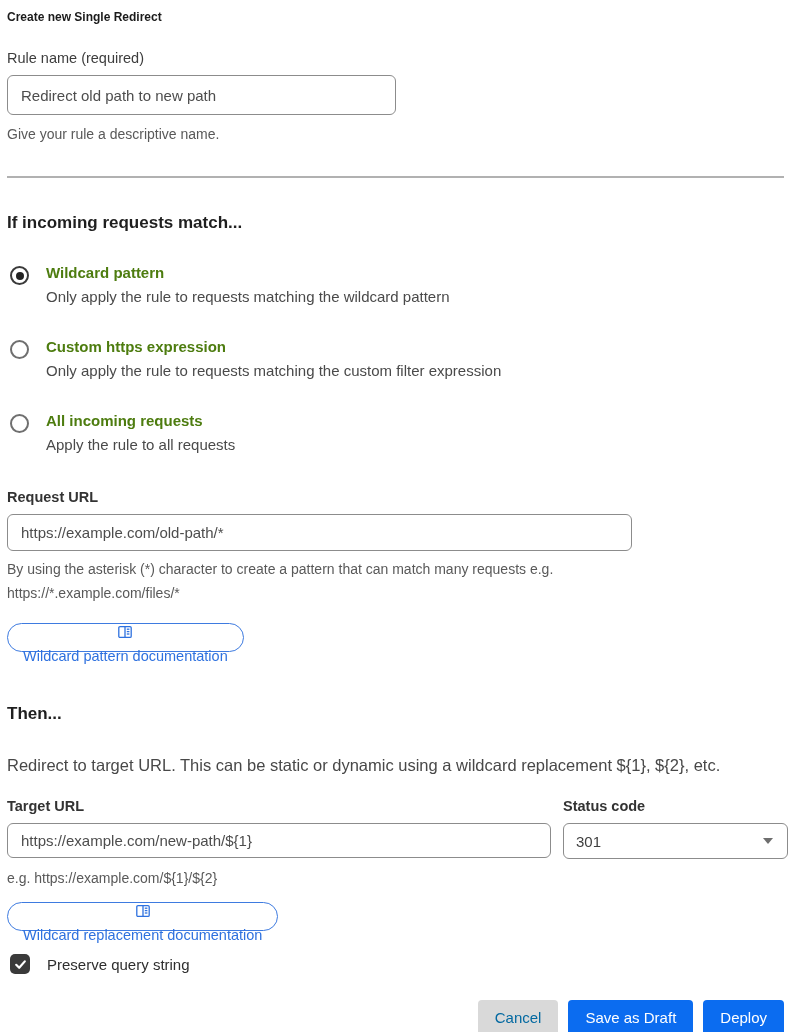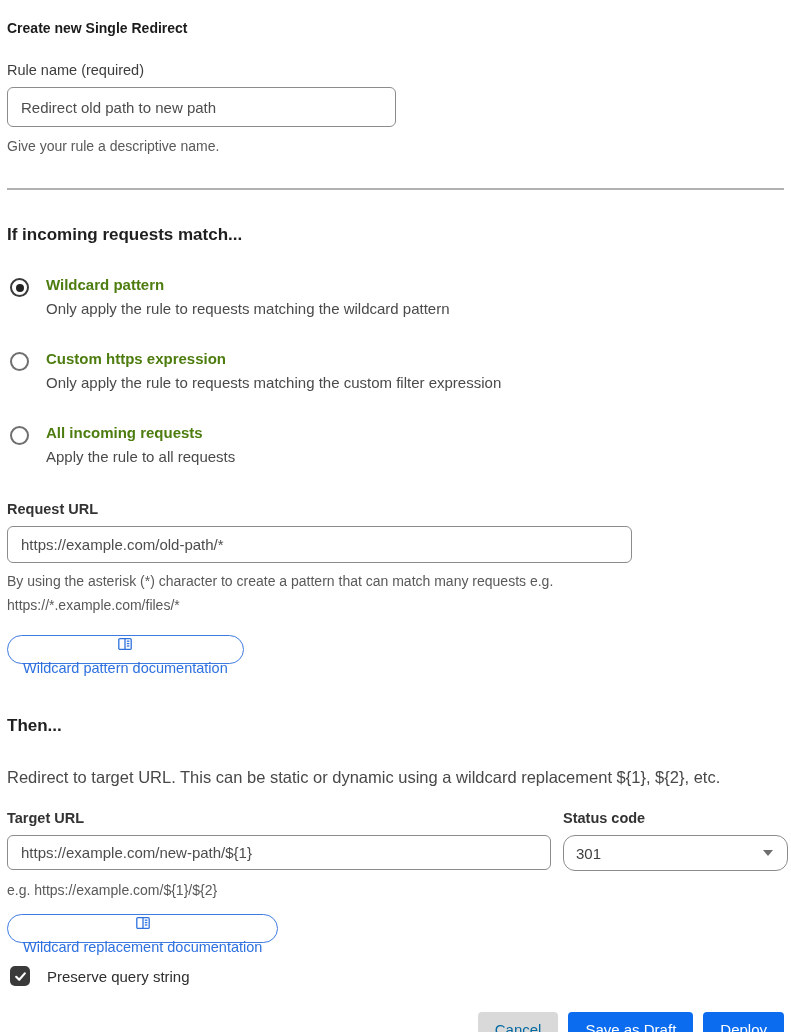--- a/index.html
+++ b/index.html
@@ -4,24 +4,24 @@
 <style>
   * { margin: 0; padding: 0; box-sizing: border-box; }
   html, body { width: 791px; height: 1032px; background: #ffffff; overflow: hidden; }
   body {
     font-family: "Liberation Sans", "DejaVu Sans", sans-serif;
     color: #1f1f1f;
     padding: 8px 7px 0 7px;
   }
 
   .page-title {
-    font-size: 14px;
+    font-size: 12px;
     font-weight: 700;
     color: #1b1b1b;
-    margin-top: 12px;
+    margin-top: 2px;
   }
 
   .field-label {
     font-size: 14.5px;
     color: #3d3d3d;
     margin-top: 26px;
   }
   .field-label.semibold { font-weight: 700; color: #333; }
 
   .text-input {
@@ -131,21 +131,21 @@
   }
   .target-col { width: 544px; }
   .status-col { width: 225px; }
   .target-row .field-label { margin-top: 0; }
   .target-input { width: 544px; height: 35px; }
   .select-box {
     margin-top: 9px;
     width: 225px;
     height: 36px;
     border: 1px solid #8c8c8c;
-    border-radius: 12px;
+    border-radius: 6px;
     padding: 0 12px;
     display: flex;
     align-items: center;
     justify-content: space-between;
     font-size: 15px;
     color: #3f3f3f;
     cursor: pointer;
     background: #fff;
   }
   .select-caret {

